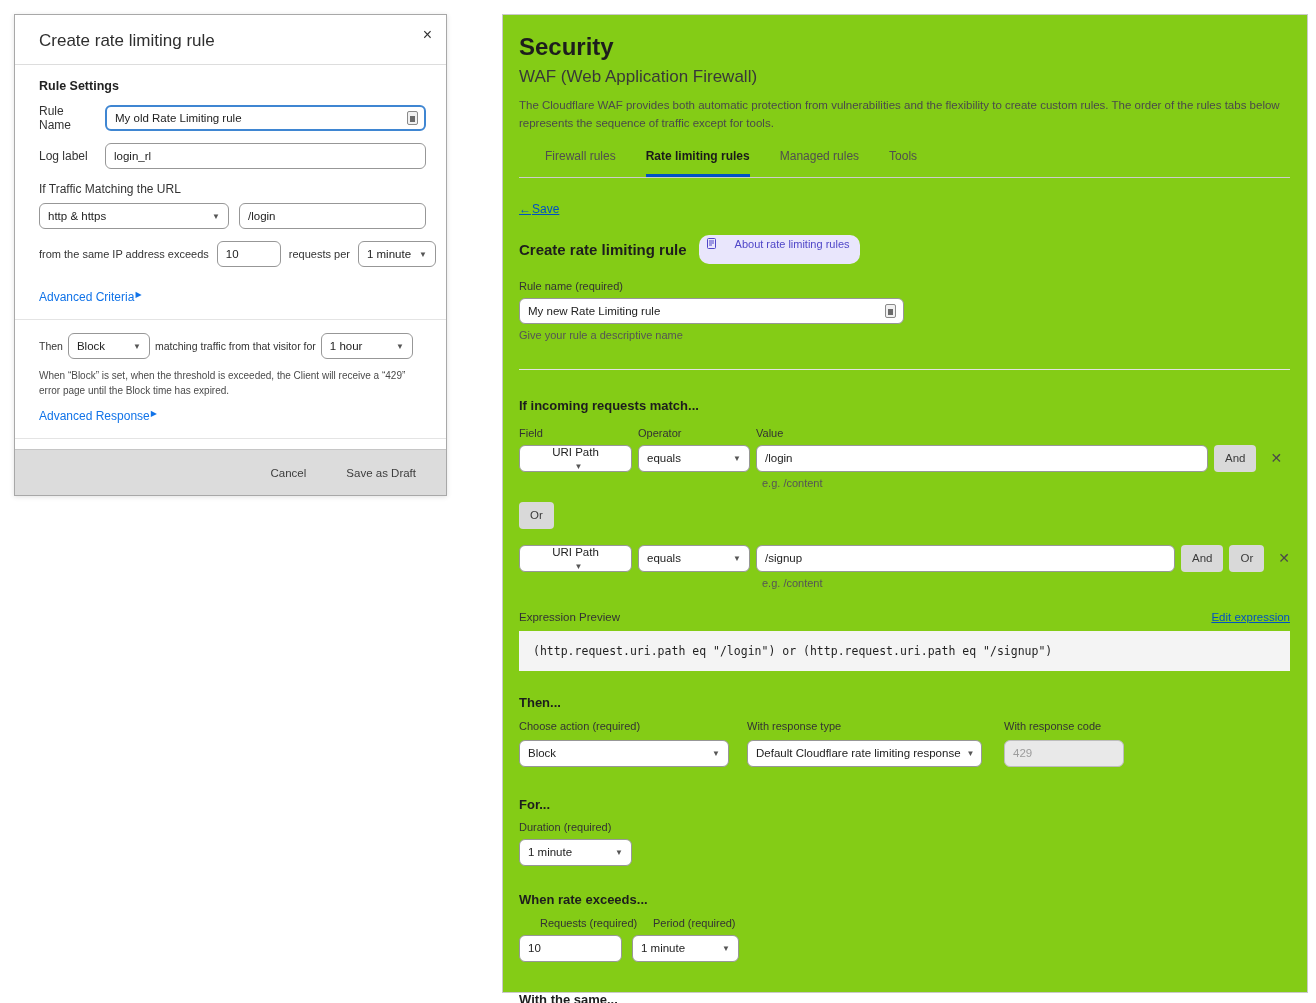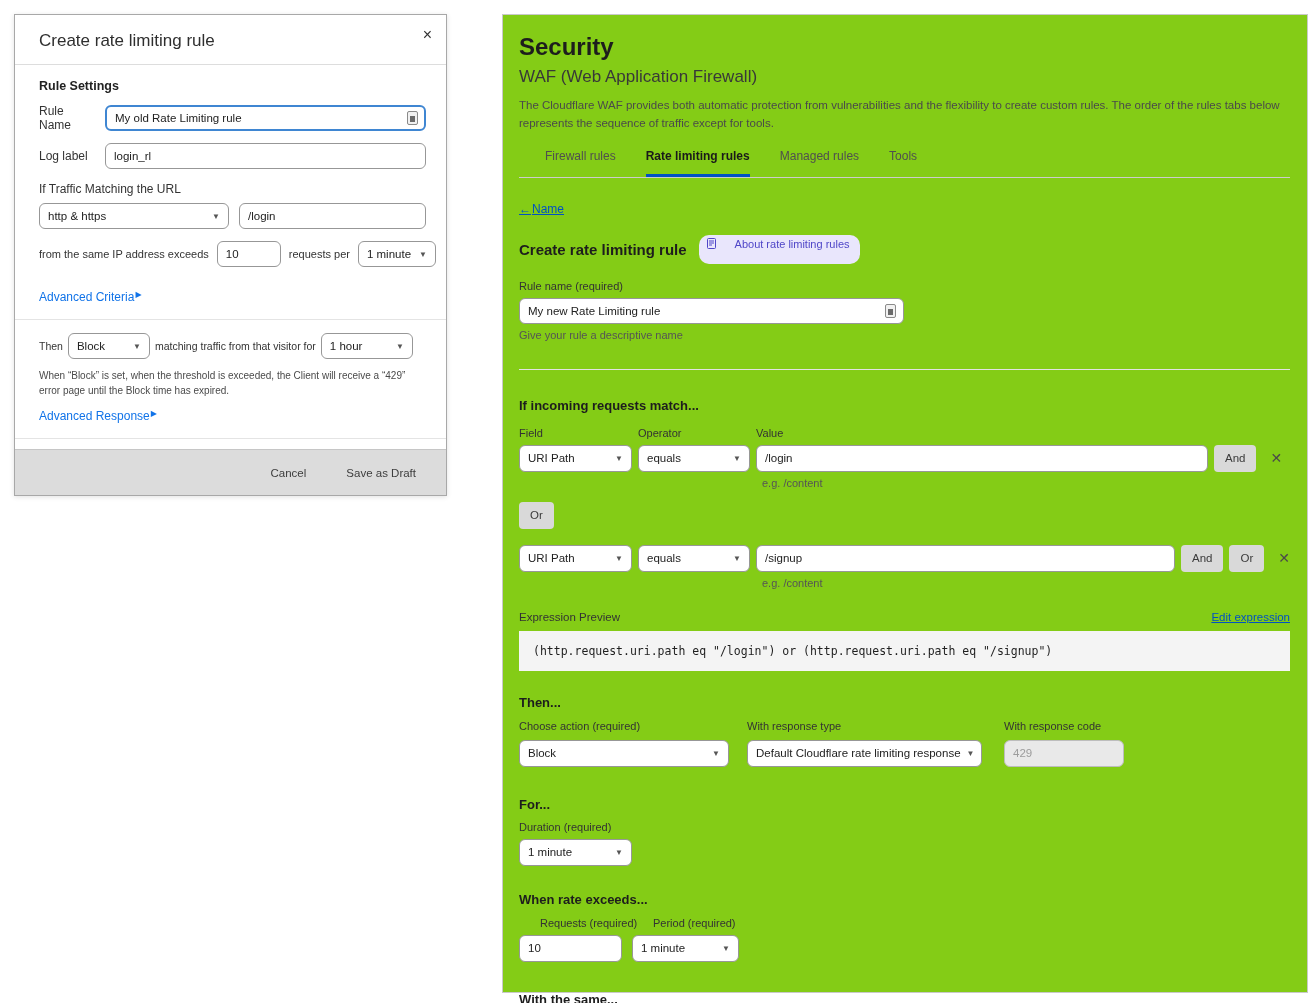--- a/index.html
+++ b/index.html
@@ -95,21 +95,21 @@
   .rn-label { margin-top:16px; }
   .rn-wrap { width:385px; margin-top:6px; }
   .helper { font-size:11px; color:#555; margin-top:5px; }
   .wide-divider { border-top:1px solid #e2e2e2; margin-top:28px; }
   .section-heading { font-size:13px; font-weight:bold; color:#1d1d1d; }
   .match-heading { margin-top:28px; }
   .cond-labels { display:flex; gap:6px; margin-top:14px; }
   .cond-labels span:nth-child(1){ width:113px; }
   .cond-labels span:nth-child(2){ width:112px; }
   .cond-row { display:flex; align-items:center; gap:6px; margin-top:6px; }
-  .field-select { width:113px; flex-shrink:0; height:27px; }
+  .field-select { width:113px; flex-shrink:0; height:27px;flex-direction:column; }
   .op-select { width:112px; flex-shrink:0; height:27px; }
   .value-input { width:452px; height:27px; }
   .cond-row .x-icon { margin-left:8px; }
   .cond-helper { margin-left:243px; }
   .or-standalone { margin-top:13px; }
   .expr-block { margin-top:22px; }
   .expr-head { display:flex; justify-content:space-between; align-items:flex-end; }
   .expr-label { font-size:11.5px; color:#333; }
   .edit-link { font-size:11.5px; color:#0051c3; text-decoration:underline; cursor:pointer; }
   .expr-code {
@@ -233,21 +233,21 @@
 
   <div class="tabs">
     <div class="tab">Firewall rules</div>
     <div class="tab active">Rate limiting rules</div>
     <div class="tab">Managed rules</div>
     <div class="tab">Tools</div>
   </div>
 
   <a class="back-link">
     <span>←</span>
-    <span>Name</span>
+    <span>Save</span>
   </a>
 
   <div class="form-title-row">
     <span class="form-title">Create rate limiting rule</span>
     <span class="about-badge">
       <svg width="9" height="11" viewBox="0 0 9 11">
         <rect x="0.5" y="0.5" width="8" height="10" rx="1" fill="none" stroke="#4f46c8"></rect>
         <line x1="2" y1="3" x2="7" y2="3" stroke="#4f46c8"></line>
         <line x1="2" y1="5" x2="7" y2="5" stroke="#4f46c8"></line>
         <line x1="2" y1="7" x2="5" y2="7" stroke="#4f46c8"></line>

